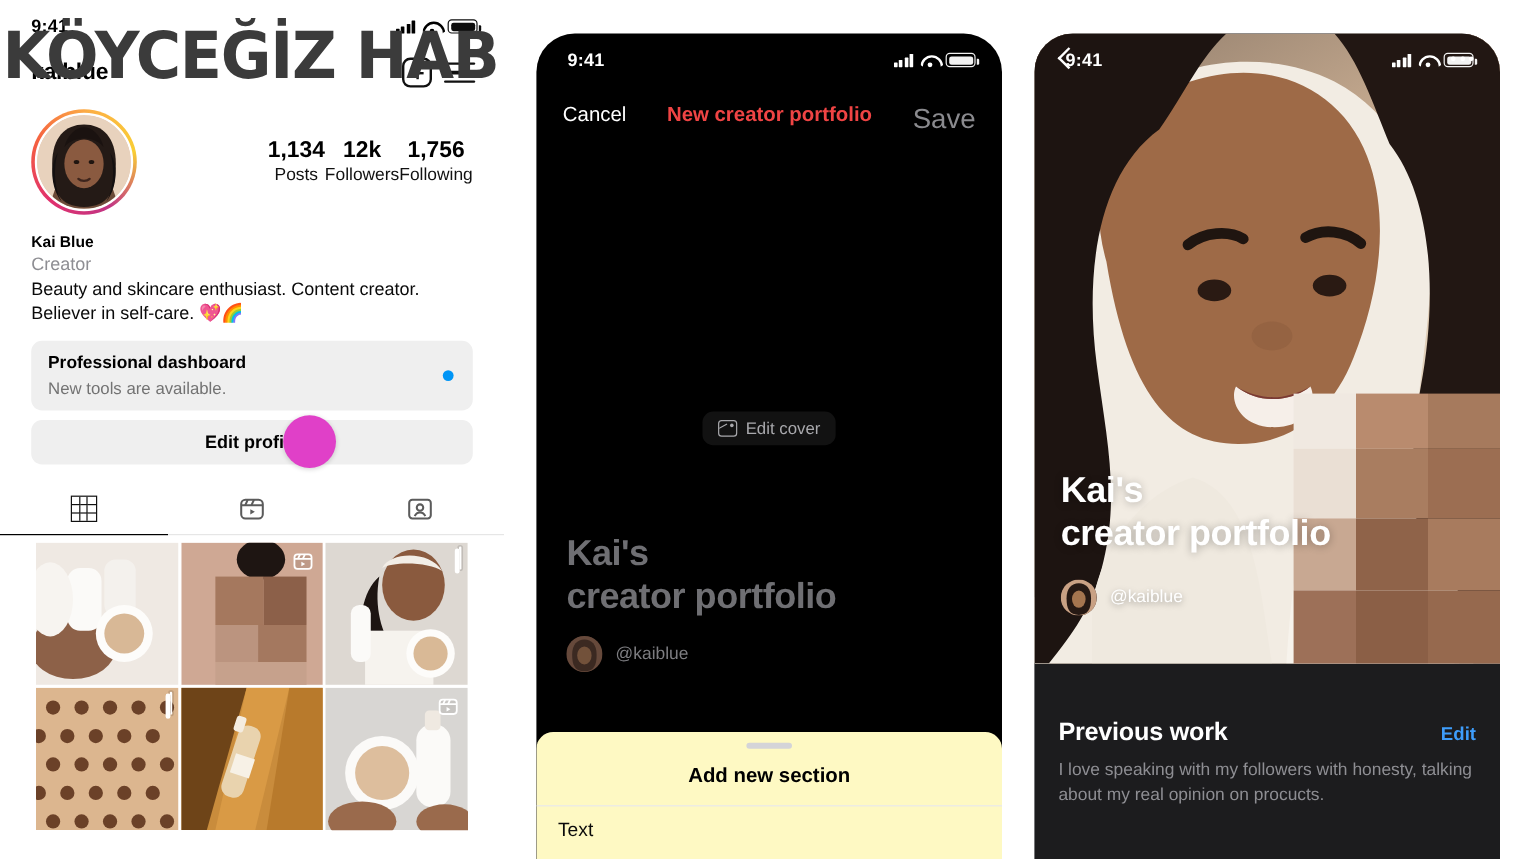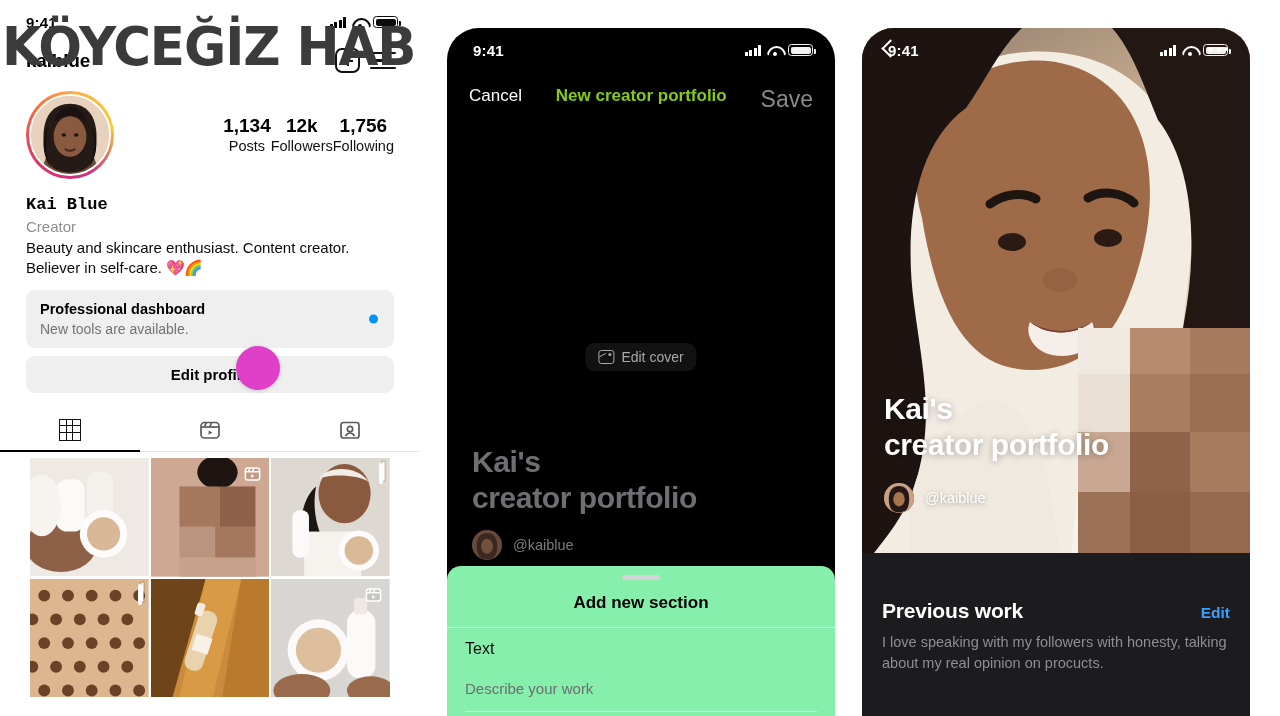--- a/index.html
+++ b/index.html
@@ -66,21 +66,21 @@
   }
   .avatar-inner { width: 100%; height: 100%; border-radius: 50%; border: 2.5px solid #fff;
     overflow: hidden; position: relative; background: #e3c4ab; }
   .face { position:absolute; inset:0; }
   .stats { flex: 1; display: flex; justify-content: flex-end; padding-left: 12px; }
   .stat { text-align: center; }
   .stat .n { font-size: 19px; font-weight: 700; color: #000; line-height: 1.25; }
   .stat .l { font-size: 14.5px; color: #111; line-height: 1.3; }
 
   .ig-bio { padding: 14px 26px 0 26px; }
-  .bio-name { font-size: 17px; font-weight: 700; color: #000; line-height: 1.4; font-family: Liberation Mono, monospace; }
+  .bio-name { font-size: 13px; font-weight: 700; color: #000; line-height: 1.4; }
   .bio-cat { font-size: 15px; color: #8e8e93; line-height: 1.35; }
   .bio-txt { font-size: 15px; color: #0a0a0a; line-height: 1.33; margin-top: 1px; }
 
   .ig-cards { padding: 12px 26px 0 26px; }
   .card-dash {
     background: #efefef; border-radius: 9px; padding: 9px 14px; position: relative;
     display: flex; align-items: center;
   }
   .card-dash .t { font-size: 14.5px; font-weight: 700; color: #000; line-height: 1.45; }
   .card-dash .s { font-size: 14px; color: #737373; line-height: 1.35; }
@@ -121,21 +121,21 @@
   }
 
   
   #panel-editor {
     position: absolute; left: 447px; top: 28px; width: 388px; height: 688px;
     background: #000; border-radius: 32px 32px 0 0; overflow: hidden; color: #fff;
   }
   .ed-nav { display:flex; align-items:flex-start; justify-content: space-between;
     padding: 14px 22px 0 22px; }
   .ed-cancel { font-size: 17px; color: #fff; }
-  .ed-title { font-size: 17px; font-weight: 700; color: #84cc16; }
+  .ed-title { font-size: 17px; font-weight: 700; color: #ef4444; }
   .ed-save { font-size: 23px; color: #8a8a8e; }
   .ed-cover { position: relative; height: 485px; }
   .edit-cover-pill {
     position: absolute; left: 50%; top: 230px; transform: translateX(-50%);
     display: flex; align-items: center; gap: 7px;
     background: rgba(255,255,255,.07); border-radius: 9px; padding: 6px 13px;
     font-size: 14px; color: #a9a9ad;
   }
   .img-ico { width: 16px; height: 14px; border: 1.6px solid currentColor; border-radius: 3px;
     position: relative; overflow: hidden; flex: 0 0 auto; }
@@ -146,22 +146,22 @@
     border-radius:50%; background: currentColor; }
   .ed-bigtitle { position: absolute; left: 25px; bottom: 82px; font-size: 30px;
     font-weight: 700; line-height: 1.2; color: #6f6f73; letter-spacing: -.4px; }
   .ed-handle-row { position: absolute; left: 25px; bottom: 38px;
     display: flex; align-items: center; gap: 11px; }
   .mini-av { width: 30px; height: 30px; border-radius: 50%; overflow: hidden;
     background: #4a332a; position: relative; }
   .ed-handle { font-size: 14.5px; color: #7d7d81; }
 
   .sheet {
-    position: absolute; left: 0; right: 0; bottom: 0; height: 150px;
-    background: #86efac; border-radius: 14px 14px 0 0; color: #000;
+    position: absolute; left: 0; right: 0; bottom: 0; height: 106px;
+    background: #fef9c3; border-radius: 14px 14px 0 0; color: #000;
   }
   .grabber { width: 38px; height: 5px; border-radius: 3px; background: #d4d4d8;
     margin: 9px auto 0 auto; }
   .sheet-title { text-align: center; font-size: 17px; font-weight: 700;
     margin-top: 13px; color: #000; }
   .sheet-div { height: 1px; background: #e9e9eb; margin-top: 14px; }
   .sheet-row { padding: 10px 18px 12px 18px; }
   .sheet-row .t { font-size: 16px; color: #0b0b0b; line-height: 1.4; }
   .sheet-row .s { font-size: 15px; color: #6d6d72; line-height: 1.4; margin-top: 18px; }
   .sheet-rowdiv { height: 1px; background: #e9e9eb; margin: 0 18px; }

